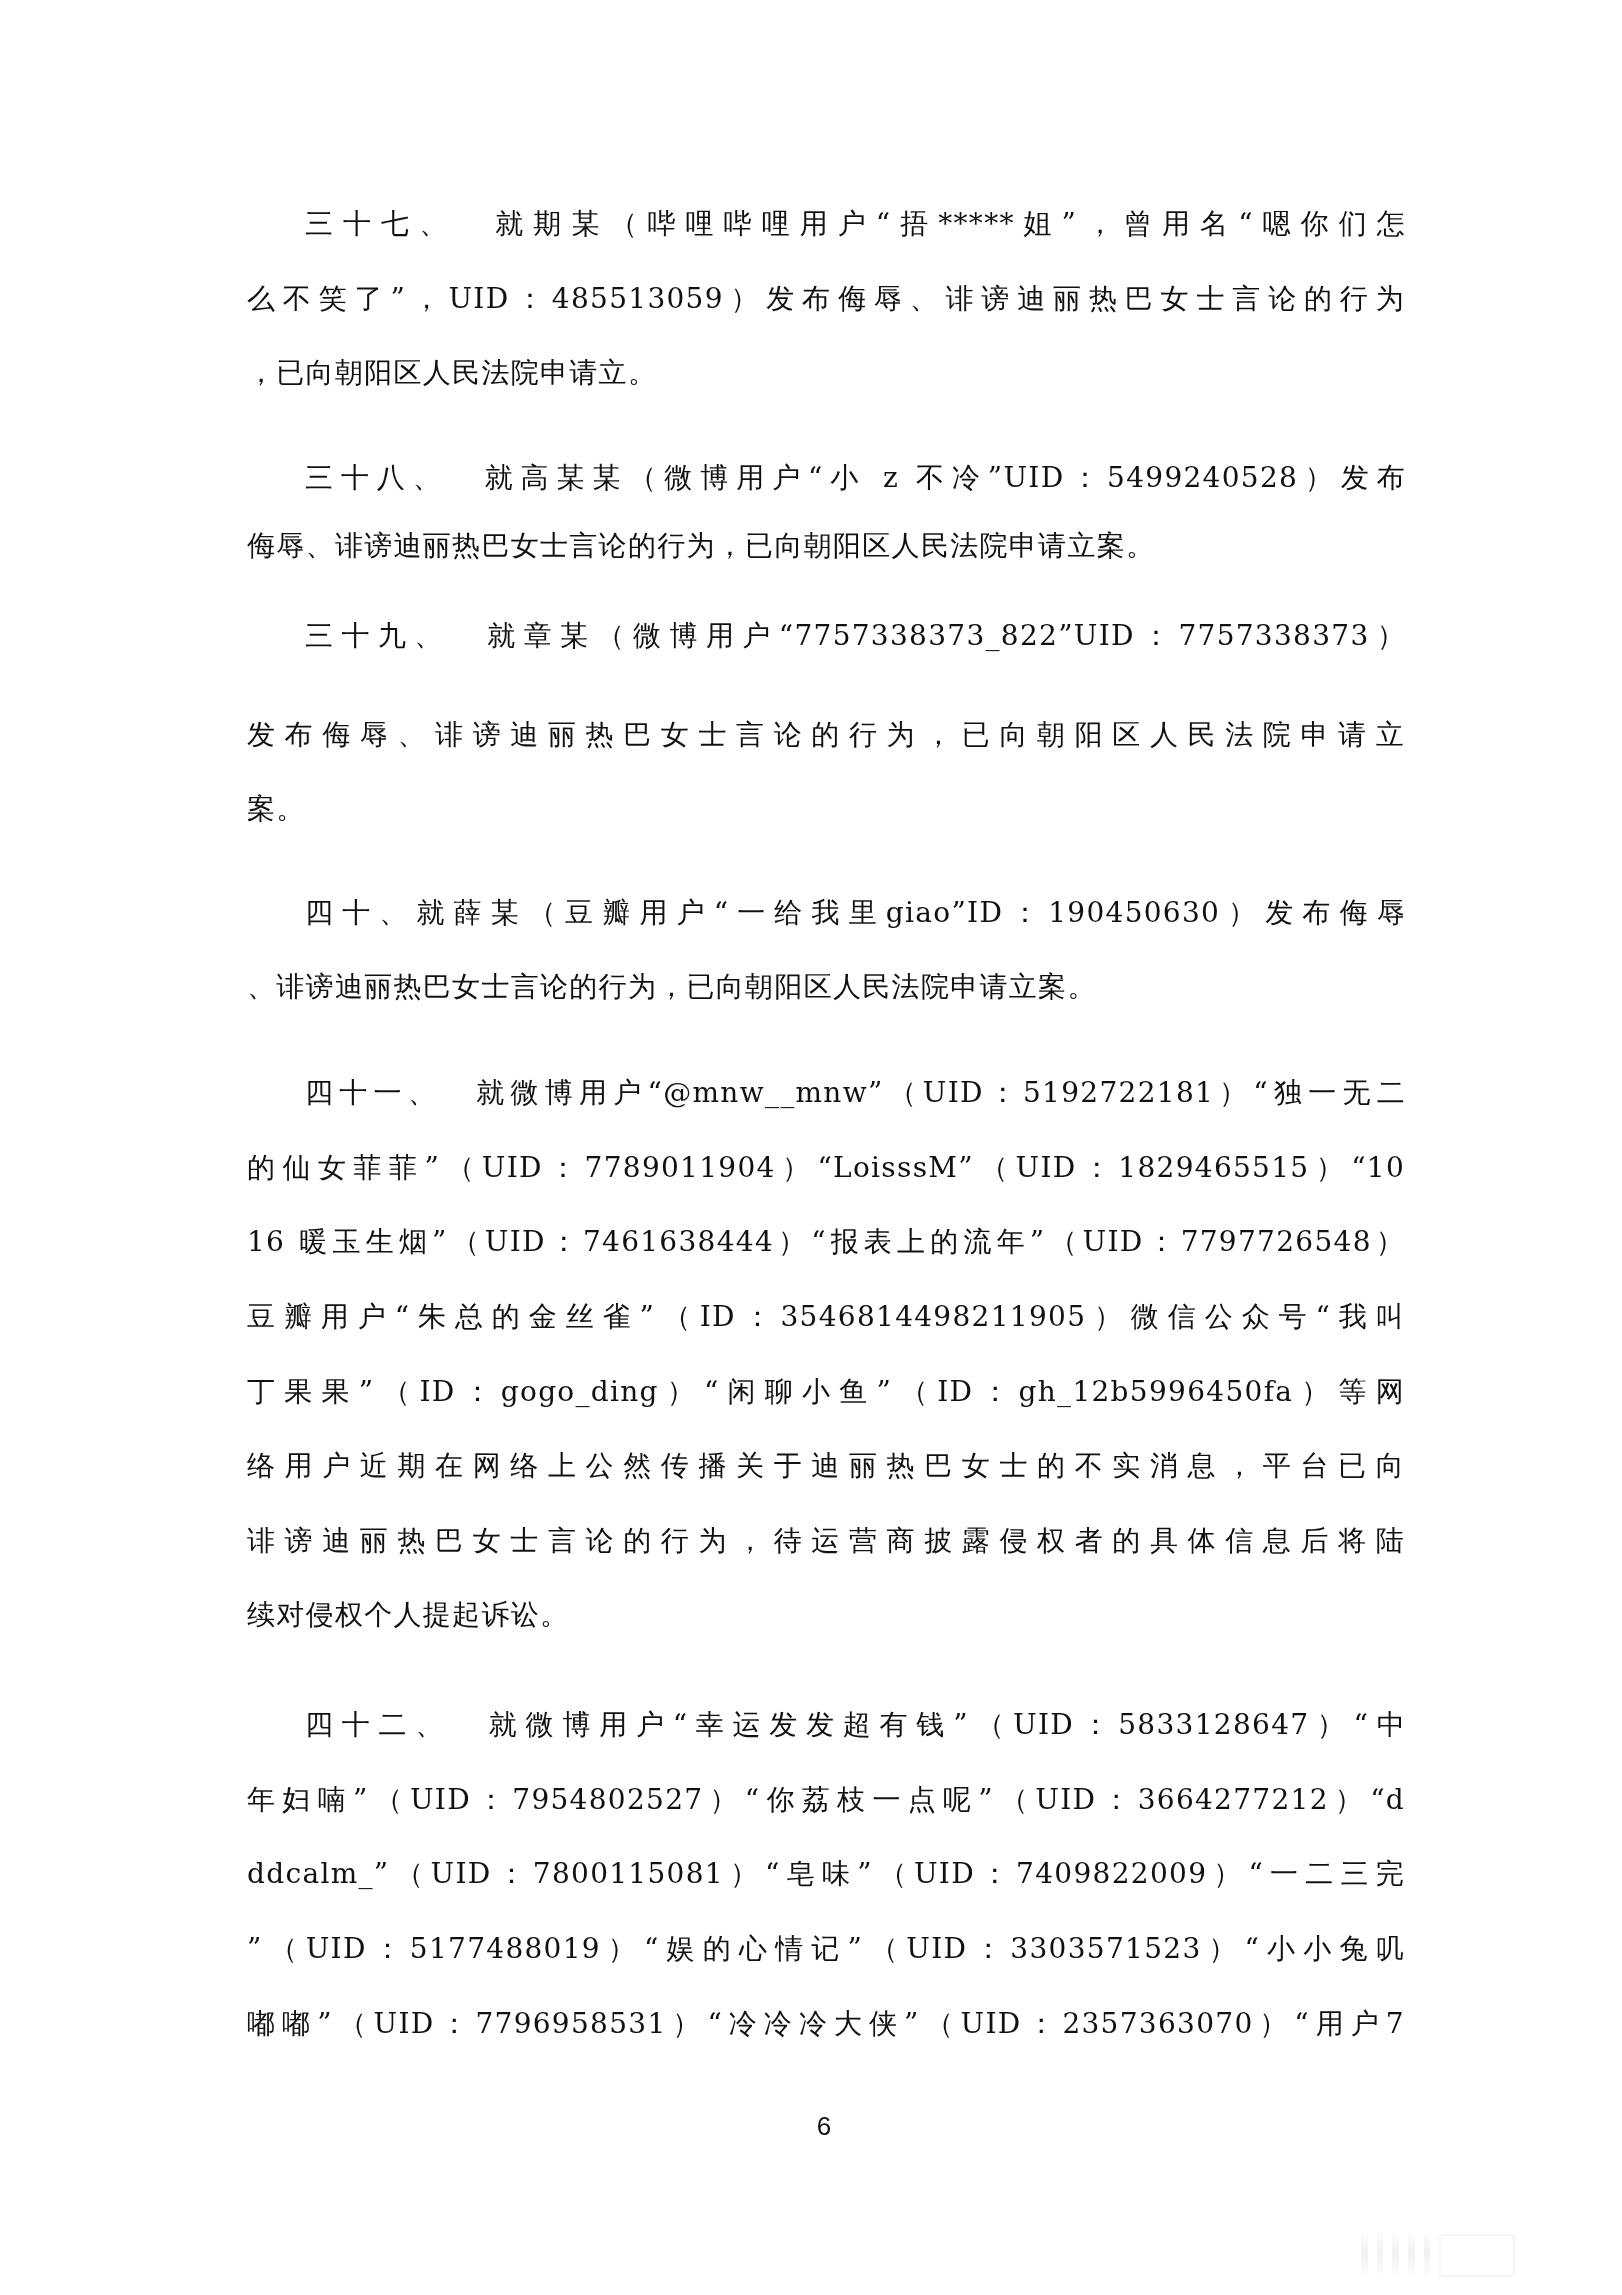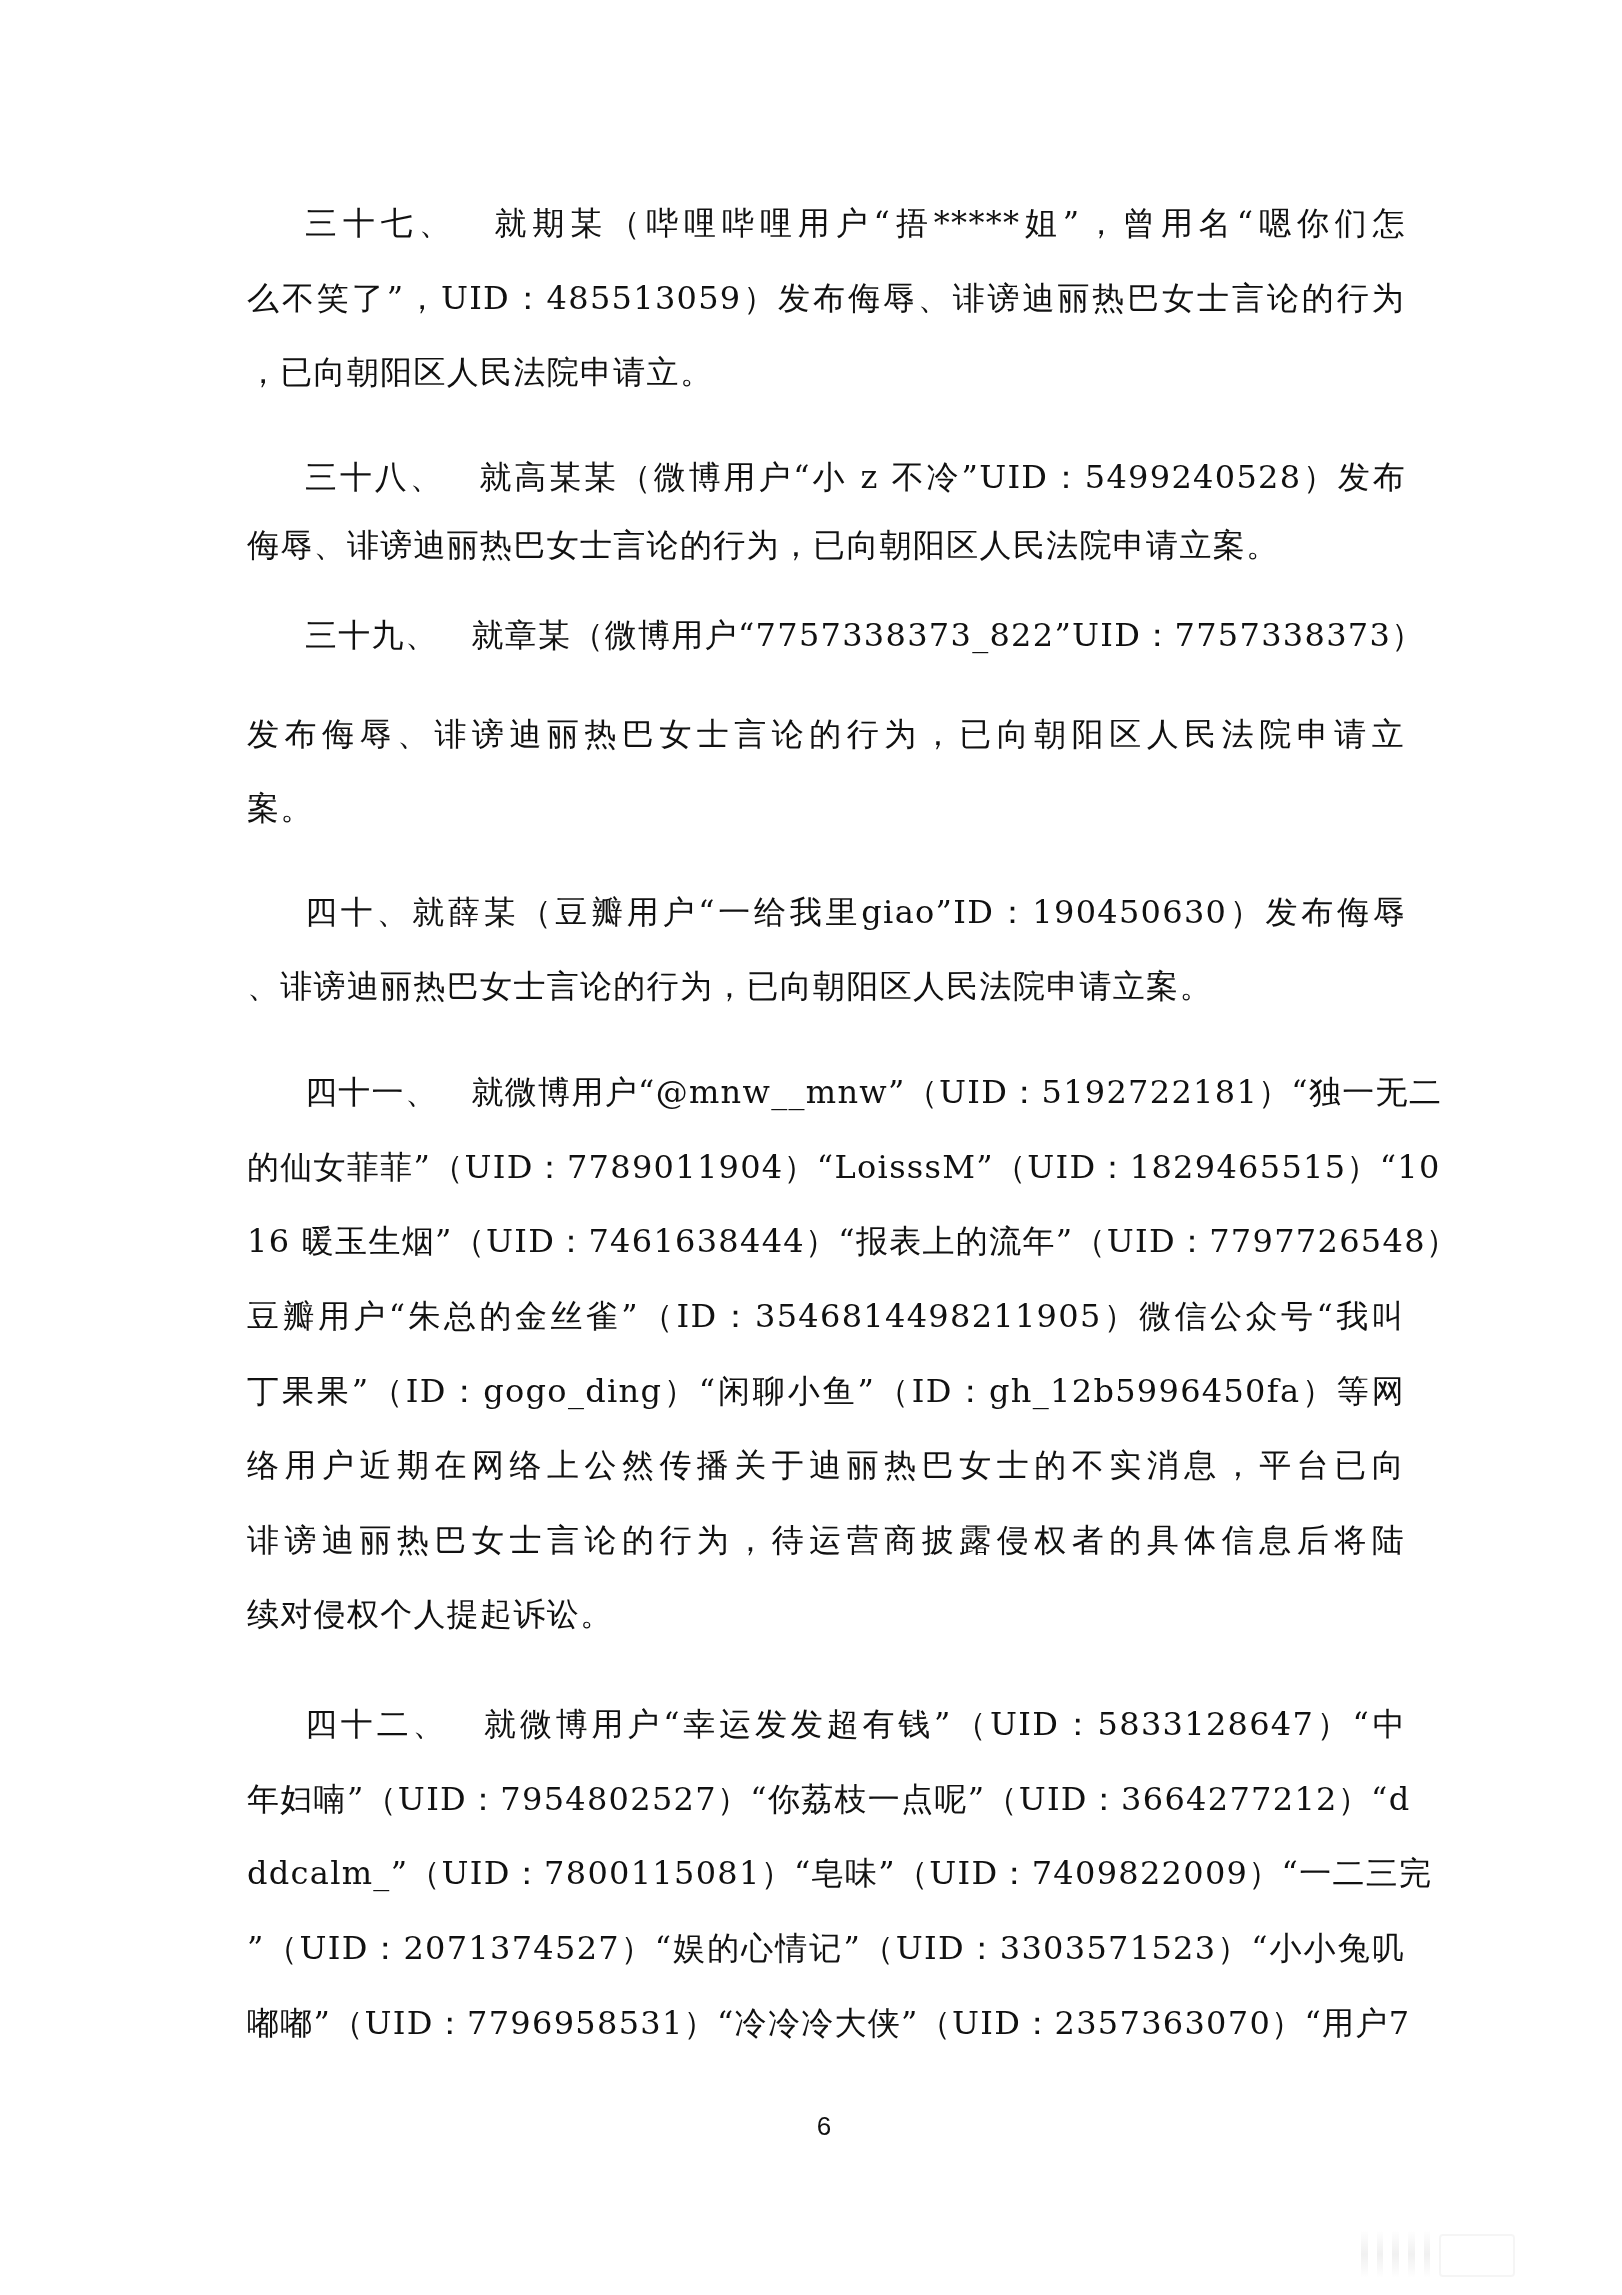--- a/index.html
+++ b/index.html
@@ -4,21 +4,21 @@
 <style>
   html, body { margin: 0; padding: 0; background: #ffffff; }
   body { width: 1623px; height: 2295px; position: relative; overflow: hidden; }
   .page { position: absolute; left: 0; top: 0; width: 1623px; height: 2295px; background: #ffffff; }
   .line {
     position: absolute;
     left: 247px;
     width: 1158px;
     height: 39px;
     font-family: "DejaVu Serif", "Liberation Serif", serif;
-    font-size: 32px;
+    font-size: 28px;
     line-height: 39px;
     color: #111111;
     white-space: nowrap;
     text-align: justify;
     text-align-last: justify;
     letter-spacing: 1.3px;
   }
   .line.indent { left: 305px; width: 1101px; }
   .line.last { text-align-last: left; }
   .page-number {
@@ -81,21 +81,21 @@
     <div class="line" style="top:1372px">丁果果”（ID：gogo_ding）“闲聊小鱼”（ID：gh_12b5996450fa）等网</div>
     <div class="line" style="top:1446px">络用户近期在网络上公然传播关于迪丽热巴女士的不实消息，平台已向</div>
     <div class="line" style="top:1521px">诽谤迪丽热巴女士言论的行为，待运营商披露侵权者的具体信息后将陆</div>
     <div class="line last" style="top:1595px">续对侵权个人提起诉讼。</div>
   </div>
 
   <div class="paragraph">
     <div class="line indent" style="top:1705px">四十二、　就微博用户“幸运发发超有钱”（UID：5833128647）“中</div>
     <div class="line" style="top:1780px">年妇喃”（UID：7954802527）“你荔枝一点呢”（UID：3664277212）“d</div>
     <div class="line" style="top:1854px">ddcalm_”（UID：7800115081）“皂味”（UID：7409822009）“一二三完</div>
-    <div class="line" style="top:1929px">”（UID：2071374527）“娱的心情记”（UID：3303571523）“小小兔叽</div>
+    <div class="line" style="top:1929px">”（UID：5177488019）“娱的心情记”（UID：3303571523）“小小兔叽</div>
     <div class="line" style="top:2004px">嘟嘟”（UID：7796958531）“冷冷冷大侠”（UID：2357363070）“用户7</div>
   </div>
 
   <div class="page-number">6</div>
 
   <div class="watermark">
     <div class="wm-bar"></div>
     <div class="wm-bar"></div>
     <div class="wm-bar"></div>
     <div class="wm-bar"></div>

